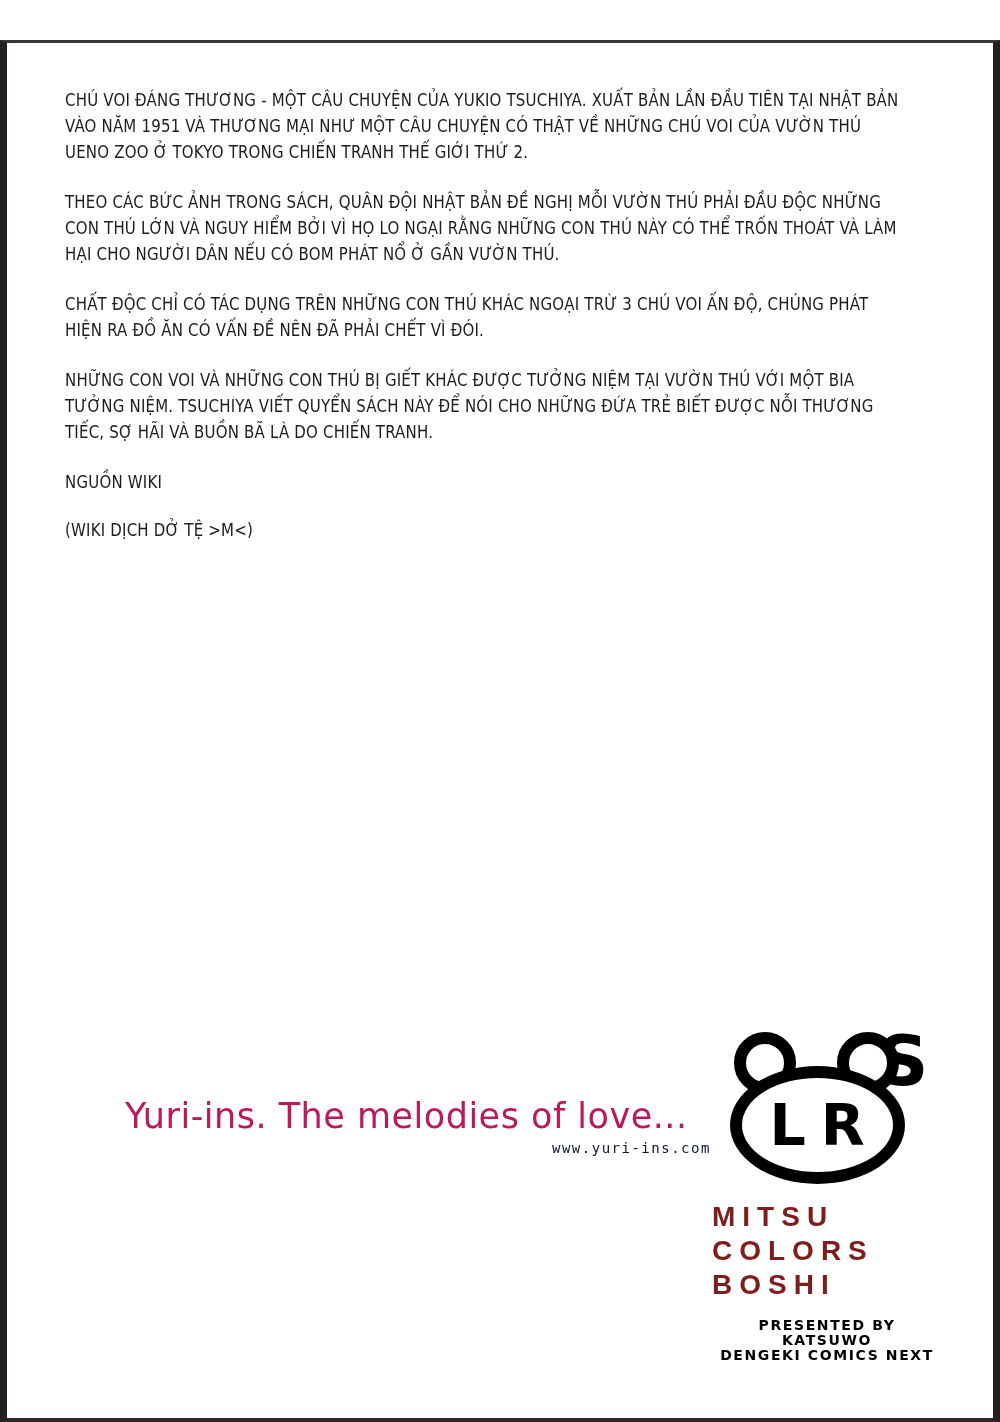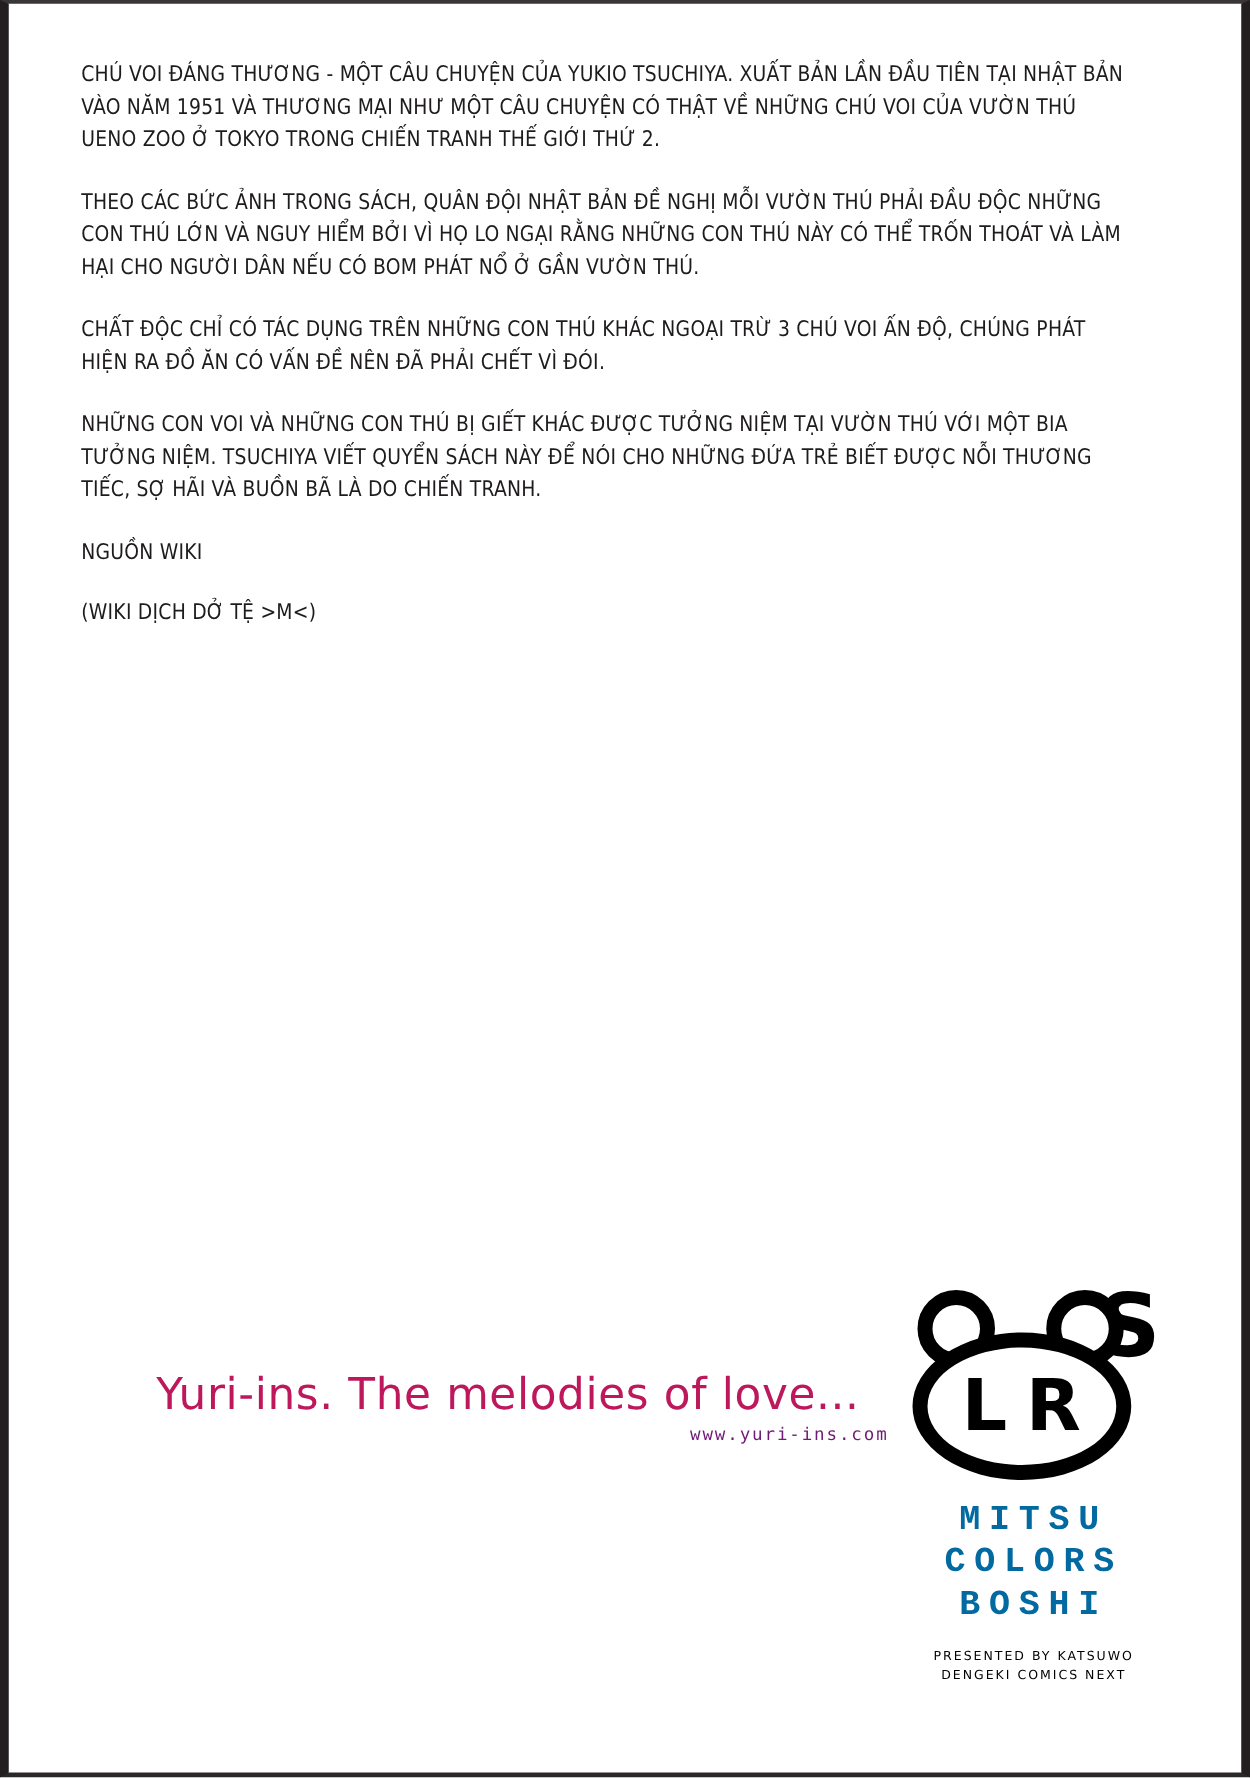--- a/index.html
+++ b/index.html
@@ -19,20 +19,21 @@
   
   .page {
     position: absolute;
     inset: 0;
     background: #ffffff;
     box-sizing: border-box;
     border-left: 7px solid #231f20;
     border-right: 7px solid #231f20;
     border-top: 3px solid #3a3536;
     border-bottom: 4px solid #2b2627;
+    margin-top: 40px;
   }
 
   .text-block {
     position: absolute;
     left: 58px;
     top: 44px;
     width: 868px;
   }
 
   .para {
@@ -71,21 +72,21 @@
     white-space: nowrap;
   }
 
   .tagline-url {
     position: absolute;
     left: 545px;
     top: 112px;
     font-family: "DejaVu Sans Mono", "Liberation Mono", monospace;
     font-size: 14px;
     letter-spacing: 1.5px;
-    color: #701a75;
+    color: #0f172a;
     white-space: nowrap;
   }
 
   
   .logo {
     position: absolute;
     left: 705px;
     top: 0px;
     width: 230px;
     height: 330px;
@@ -144,38 +145,38 @@
     color: #000;
     z-index: 1;
     line-height: 1;
   }
 
   .logo-title {
     position: absolute;
     left: 0;
     top: 172px;
     width: 230px;
-    text-align: center;
-    font-family: Liberation Mono, monospace;
+    text-align: left;
+    font-family: Liberation Sans, sans-serif;
     font-weight: bold;
     font-size: 28px;
     letter-spacing: 7px;
     line-height: 34px;
-    color: #0369a1;
+    color: #7f1d1d;
   }
 
   .logo-credit {
     position: absolute;
     left: 0;
     top: 290px;
     width: 230px;
     text-align: center;
     font-family: "DejaVu Sans", sans-serif;
-    font-weight: normal;
-    font-size: 10px;
+    font-weight: bold;
+    font-size: 14px;
     letter-spacing: 1.6px;
     line-height: 15px;
     color: #000;
   }
 </style>
 </head>
 <body>
 
 <div class="page">
 

